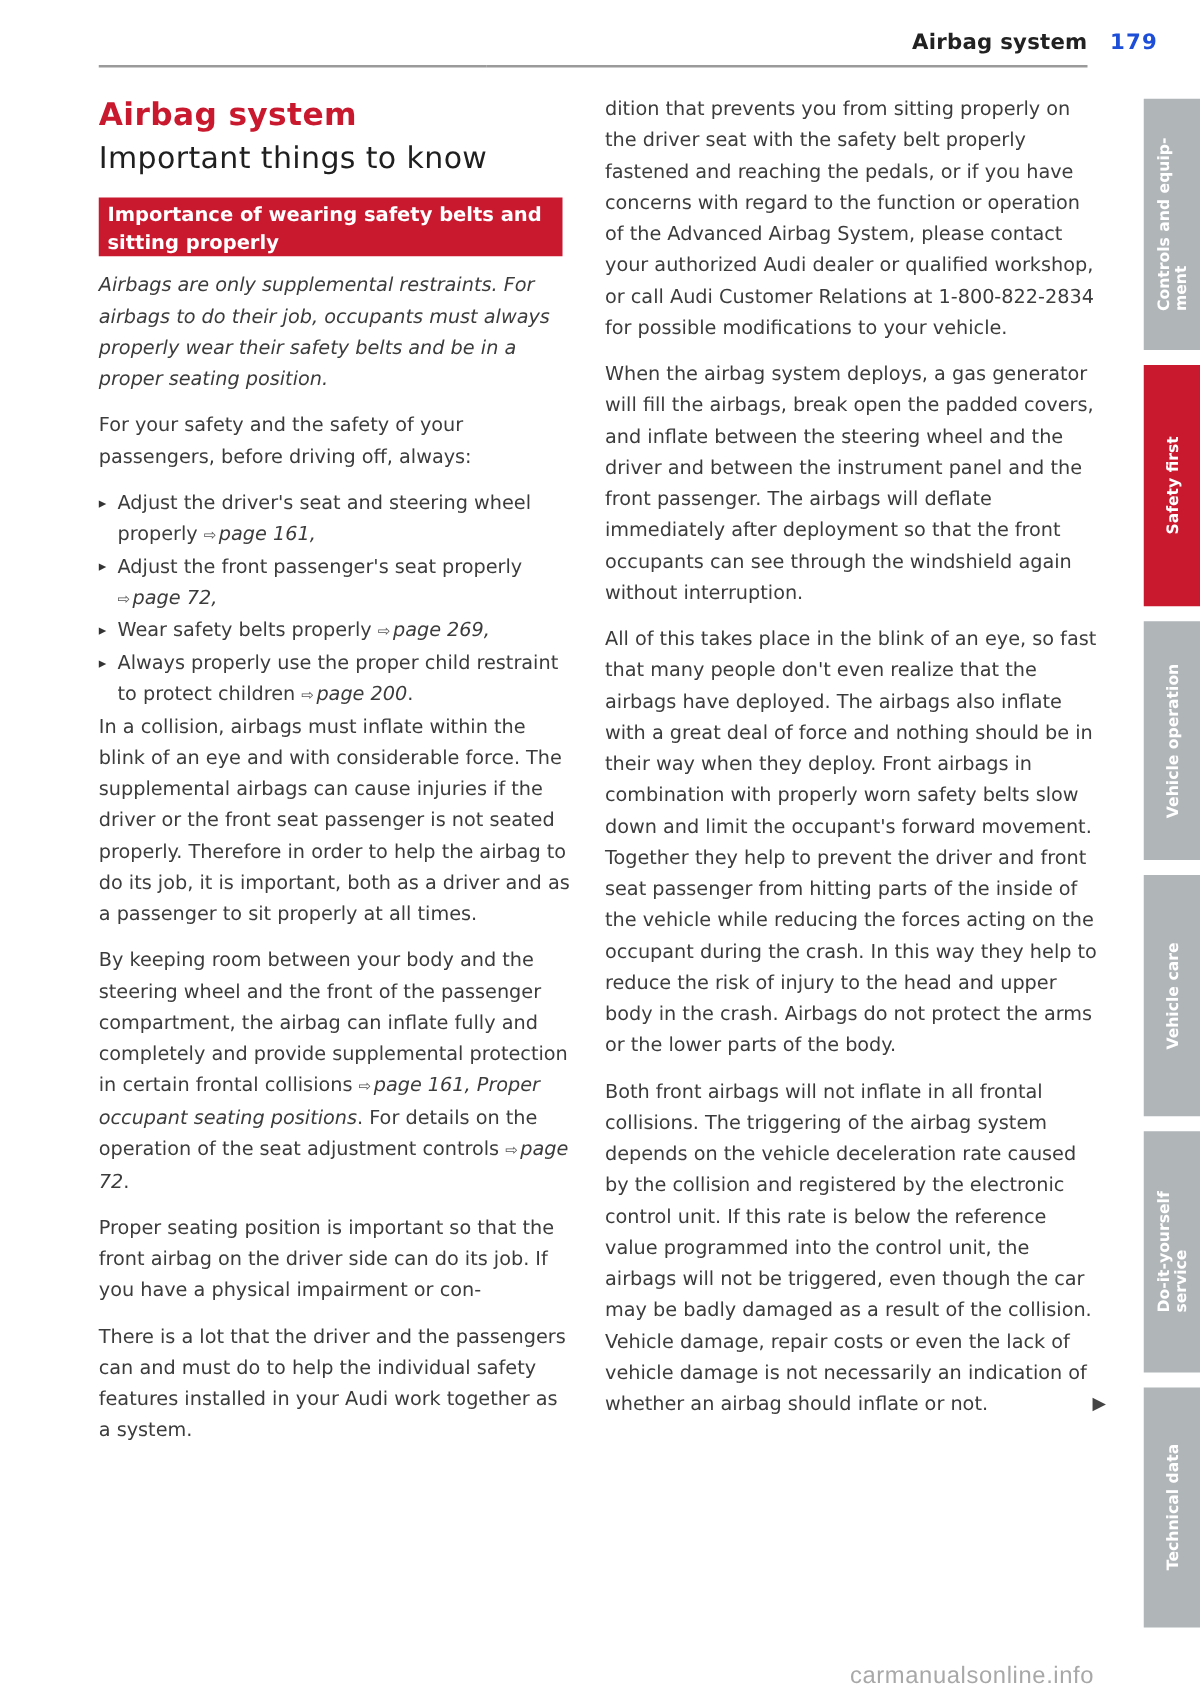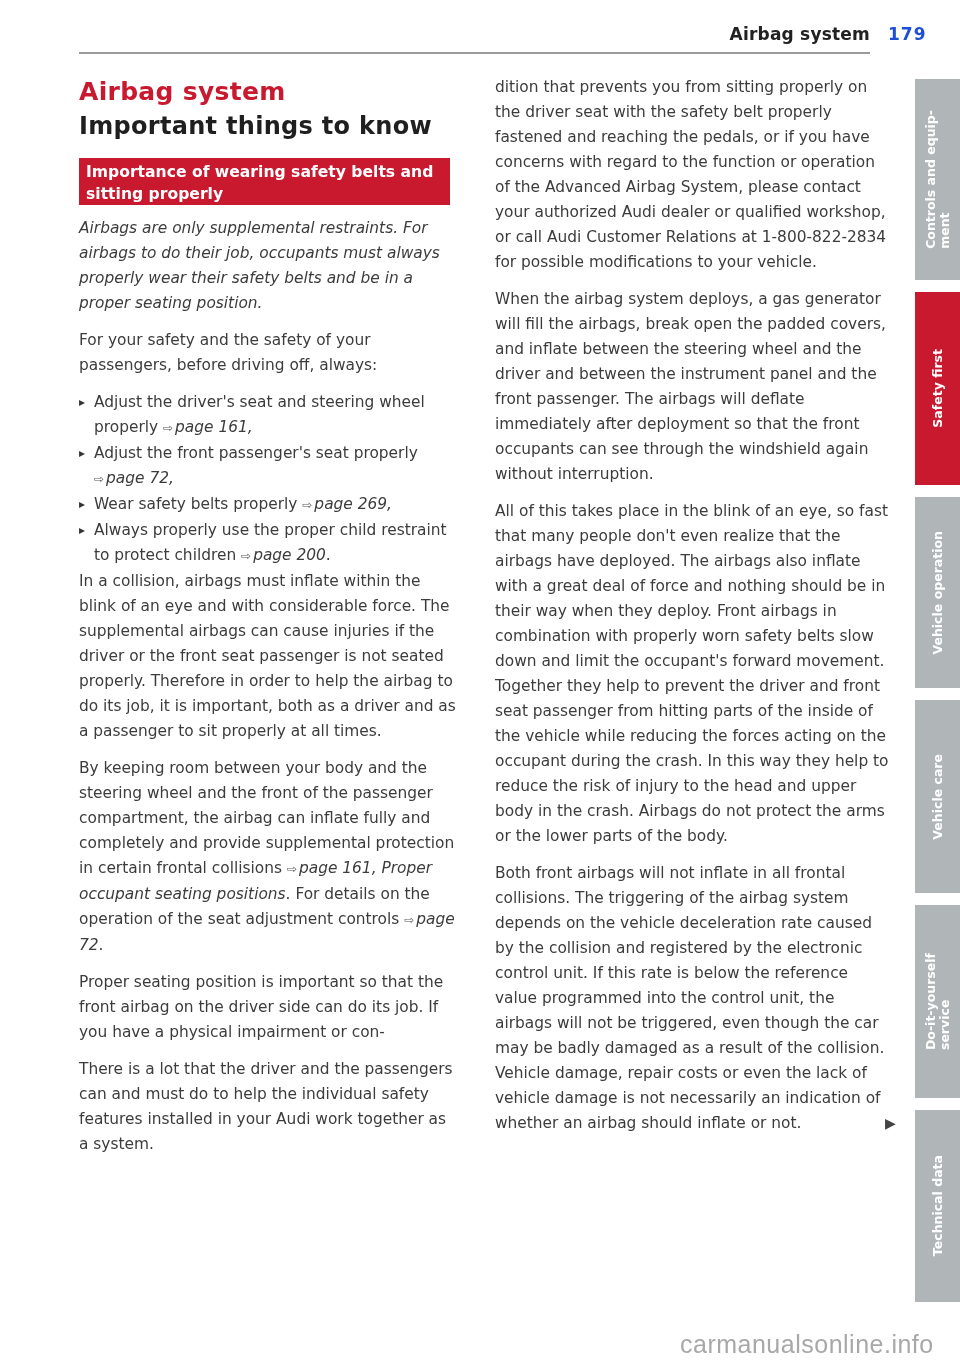--- a/index.html
+++ b/index.html
@@ -6,40 +6,40 @@
   body { width: 960px; height: 1361px; position: relative; overflow: hidden;
          font-family: "DejaVu Sans", "Liberation Sans", sans-serif; color: #3a3a3a; }
   .rule-left { position: absolute; left: 79px; top: 52px; width: 310px; height: 2px; background: #9a9a9a; }
   .rule-mid { position: absolute; left: 389px; top: 52px; width: 481px; height: 2px; background: #9a9a9a; }
   .running-head { position: absolute; top: 24px; left: 600px; width: 270px; text-align: right;
                   font-weight: bold; font-size: 17px; color: #222; letter-spacing: 0.2px; }
   .page-number { position: absolute; top: 24px; left: 888px; font-weight: bold; font-size: 17px; color: #1d4ed8; letter-spacing: 1px; }
 
   .col { position: absolute; font-size: 15.4px; line-height: 25px; color: #3c3c3c; }
   .col-left { left: 79px; top: 75px; width: 380px; }
-  .col-right { left: 495px; top: 75px; width: 395px; }
+  .col-right { left: 484px; top: 75px; width: 395px; }
   .col p { margin: 0 0 12px 0; }
 
   .chapter-title { color: #c8192f; font-weight: bold; font-size: 25px; line-height: 34px; margin: 0 0 2px 0; letter-spacing: 0.3px; }
-  .section-title { color: #1f1f1f; font-weight: bold; font-size: 24px; line-height: 31px; margin: 0 0 16px 0; letter-spacing: 0.3px; }
+  .section-title { color: #1f1f1f; font-weight: normal; font-size: 24px; line-height: 31px; margin: 0 0 16px 0; letter-spacing: 0.3px; }
   .red-banner { background: #c8192f; color: #fff; font-weight: bold; font-size: 15.6px; line-height: 22px;
                 padding: 3px 7px 0 7px; width: 357px; margin-bottom: 11px; }
   .intro { font-style: italic; }
   .xref { font-style: italic; }
   .arrow { font-style: normal; font-size: 12px; color: #555; margin-right: 2px; }
   ul.bullets { list-style: none; margin: 0 0 0 0; padding: 0; }
   ul.bullets li { position: relative; padding-left: 15px; }
   ul.bullets li::before { content: "\25B8"; position: absolute; left: 0; top: 0; font-size: 12px; color: #333; }
   .continue-mark { position: absolute; left: 390px; font-size: 14px; color: #444; }
 
   .tab { position: absolute; left: 915px; width: 45px; background: #b0b5b8; display: flex; align-items: center; justify-content: center; }
   .tab.active { background: #c8192f; }
   .tab-label { writing-mode: vertical-rl; transform: rotate(180deg); color: #fff; font-weight: bold; font-size: 12.5px; line-height: 14px; text-align: left; white-space: pre-line; }
 
-  .watermark { position: absolute; left: 680px; top: 1330px; font-family: "Liberation Sans", sans-serif; font-size: 25px; color: #a8a8a8; letter-spacing: 0.5px; }
+  .watermark { position: absolute; left: 680px; top: 1330px; font-family: "Liberation Sans", sans-serif; font-size: 19px; color: #a8a8a8; letter-spacing: 0.5px; }
 </style>
 </head>
 <body>
 
 <div>
   <div class="rule-left"></div>
   <div class="rule-mid"></div>
   <div class="running-head">Airbag system</div>
   <div class="page-number">179</div>
 </div>

